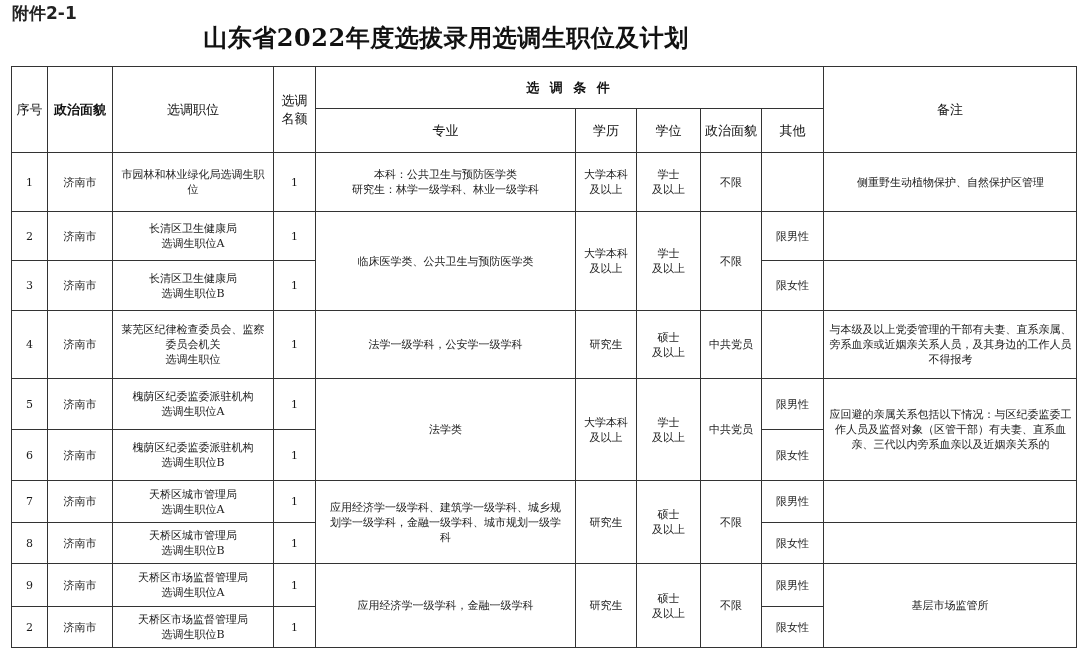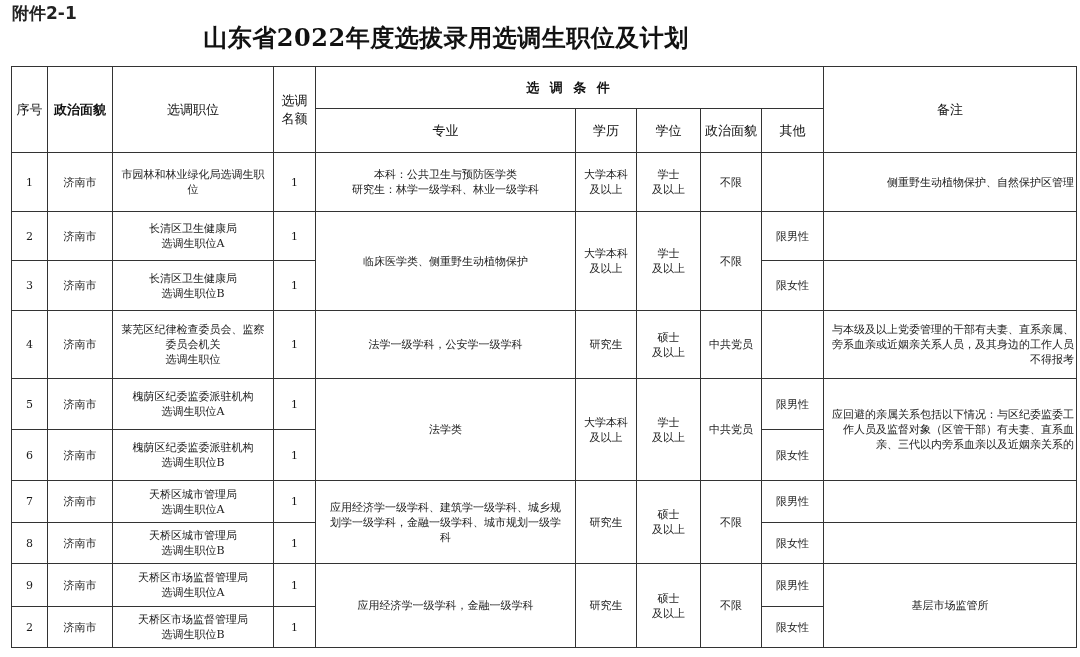--- a/index.html
+++ b/index.html
@@ -7,21 +7,21 @@
          font-family:"DejaVu Serif", "Liberation Serif", serif; color:#1a1a1a; }
   .attach { position:absolute; left:12px; top:2px; font-family:"DejaVu Sans","Liberation Sans",sans-serif;
             font-size:17px; font-weight:bold; color:#222; }
   .title { position:absolute; left:0; width:892px; top:22px; text-align:center;
            font-family:"DejaVu Serif","Liberation Serif",serif; font-size:24px; font-weight:bold; color:#111; letter-spacing:0.5px; }
   table { position:absolute; left:11px; top:66px; border-collapse:collapse; table-layout:fixed; width:1065px; }
   td, th { border:1px solid #333; text-align:center; vertical-align:middle; padding:0 2px;
            font-size:11px; line-height:15px; font-weight:normal; }
   th { font-family:"DejaVu Sans","Liberation Sans",sans-serif; font-size:13px; line-height:18px; color:#111; }
   th.grp { letter-spacing:3px; }
-  td.left { text-align:right; padding-left:3px; }
+  td.left { text-align:center; padding-left:3px; }
   td.num { font-size:11px; }
   .hline { display:block; }
 </style>
 </head>
 <body>
 
 <div class="attach">附件2-1</div>
 <div class="title">山东省2022年度选拔录用选调生职位及计划</div>
 
 <table>
@@ -83,21 +83,21 @@
   </tr>
 
   <tr style="height:49px">
     <td class="num">2</td>
     <td>济南市</td>
     <td>
           <span class="hline">长清区卫生健康局</span>
           <span class="hline">选调生职位A</span>
         </td>
     <td class="num">1</td>
-    <td rowspan="2">临床医学类、侧重野生动植物保护</td>
+    <td rowspan="2">临床医学类、公共卫生与预防医学类</td>
     <td rowspan="2">
           <span class="hline">大学本科</span>
           <span class="hline">及以上</span>
         </td>
     <td rowspan="2">
           <span class="hline">学士</span>
           <span class="hline">及以上</span>
         </td>
     <td rowspan="2">不限</td>
     <td>限男性</td>

